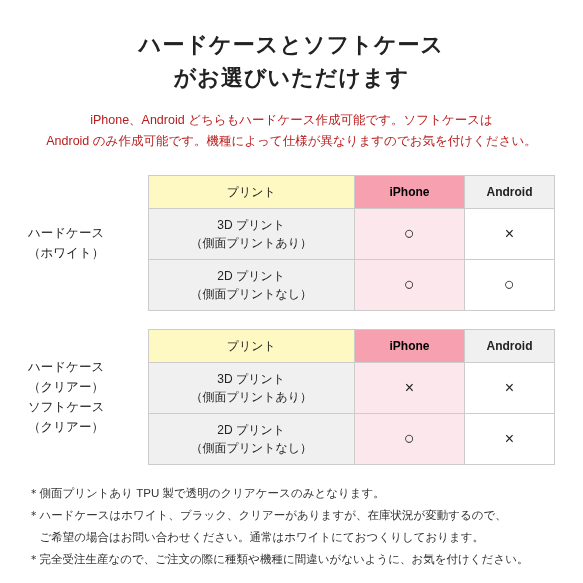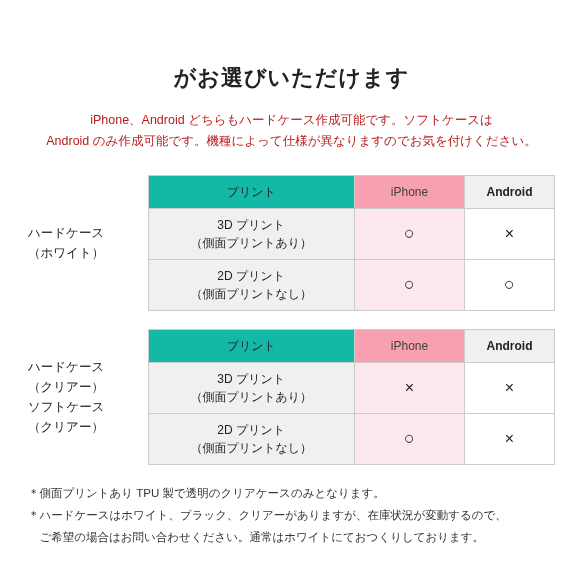--- a/index.html
+++ b/index.html
@@ -51,29 +51,29 @@
       font-size: 12px;
       vertical-align: middle;
       line-height: 1.5;
     }
     .row-header-cell {
       background: #f0f0f0;
       font-weight: normal;
     }
     .col-iphone-header {
       background: #f7a0b0;
-      color: #404040;
-      font-weight: normal;
+      color: #000000;
+      font-weight: bold;
     }
     .col-android-header {
       background: #f0f0f0;
       font-weight: bold;
     }
     .col-print-header {
-      background: #14b8a6;
+      background: #fef9c3;
       font-weight: normal;
     }
     .iphone-cell {
       background: #fce8ec;
     }
     .android-cell {
       background: #fff;
     }
     .row-group-label {
       border: none;
@@ -98,21 +98,21 @@
     .notes p {
       margin-bottom: 2px;
     }
   </style>
 </head>
 <body>
 
 <div class="container">
 
   <div class="main-title">
-    <br>
+    <span>ハードケースとソフトケース</span><br>
     <span>がお選びいただけます</span>
   </div>
 
   <div class="subtitle">
     iPhone、Android どちらもハードケース作成可能です。ソフトケースは<br>
     Android のみ作成可能です。機種によって仕様が異なりますのでお気を付けください。
   </div>
 
   <div class="table-section">
     <table>
@@ -169,15 +169,16 @@
           <td class="android-cell cross">×</td>
         </tr>
       </thead>
     </table>
   </div>
 
   <div class="notes">
     <p>＊側面プリントあり TPU 製で透明のクリアケースのみとなります。</p>
     <p>＊ハードケースはホワイト、ブラック、クリアーがありますが、在庫状況が変動するので、</p>
     <p>　ご希望の場合はお問い合わせください。通常はホワイトにておつくりしております。</p>
+    <p>＊完全受注生産なので、ご注文の際に種類や機種に間違いがないように、お気を付けください。</p>
   </div>
 
 </div>
 
 </body></html>

